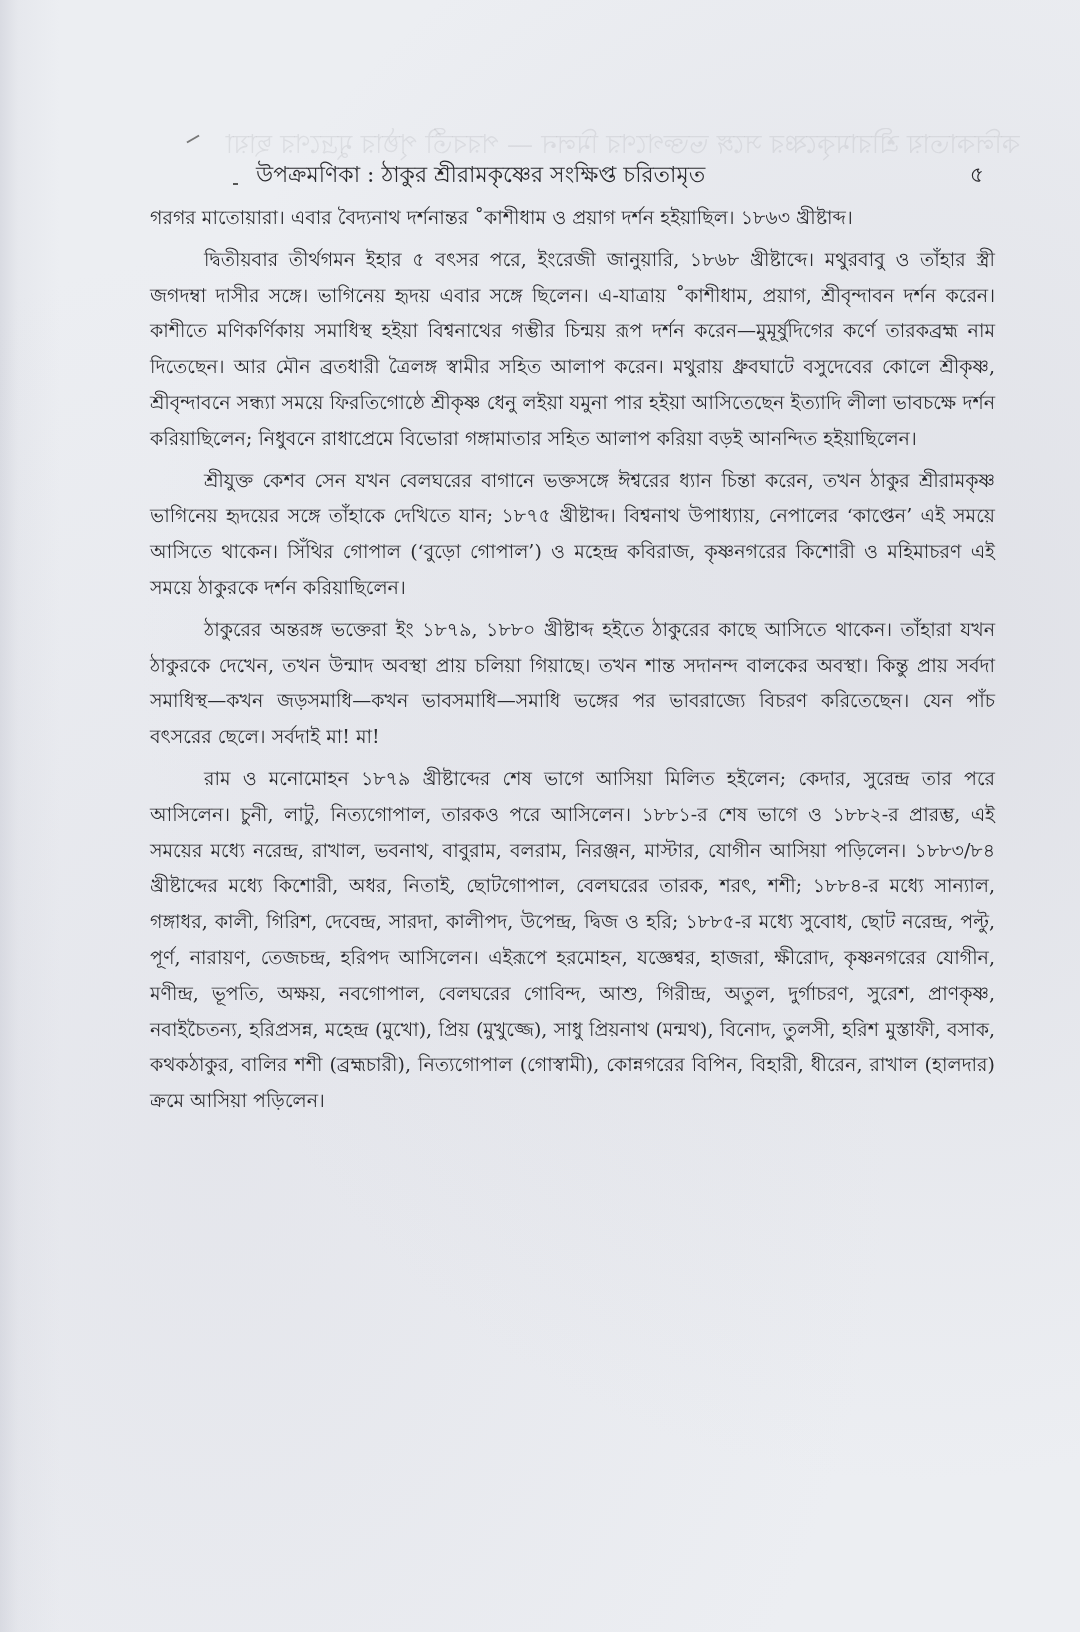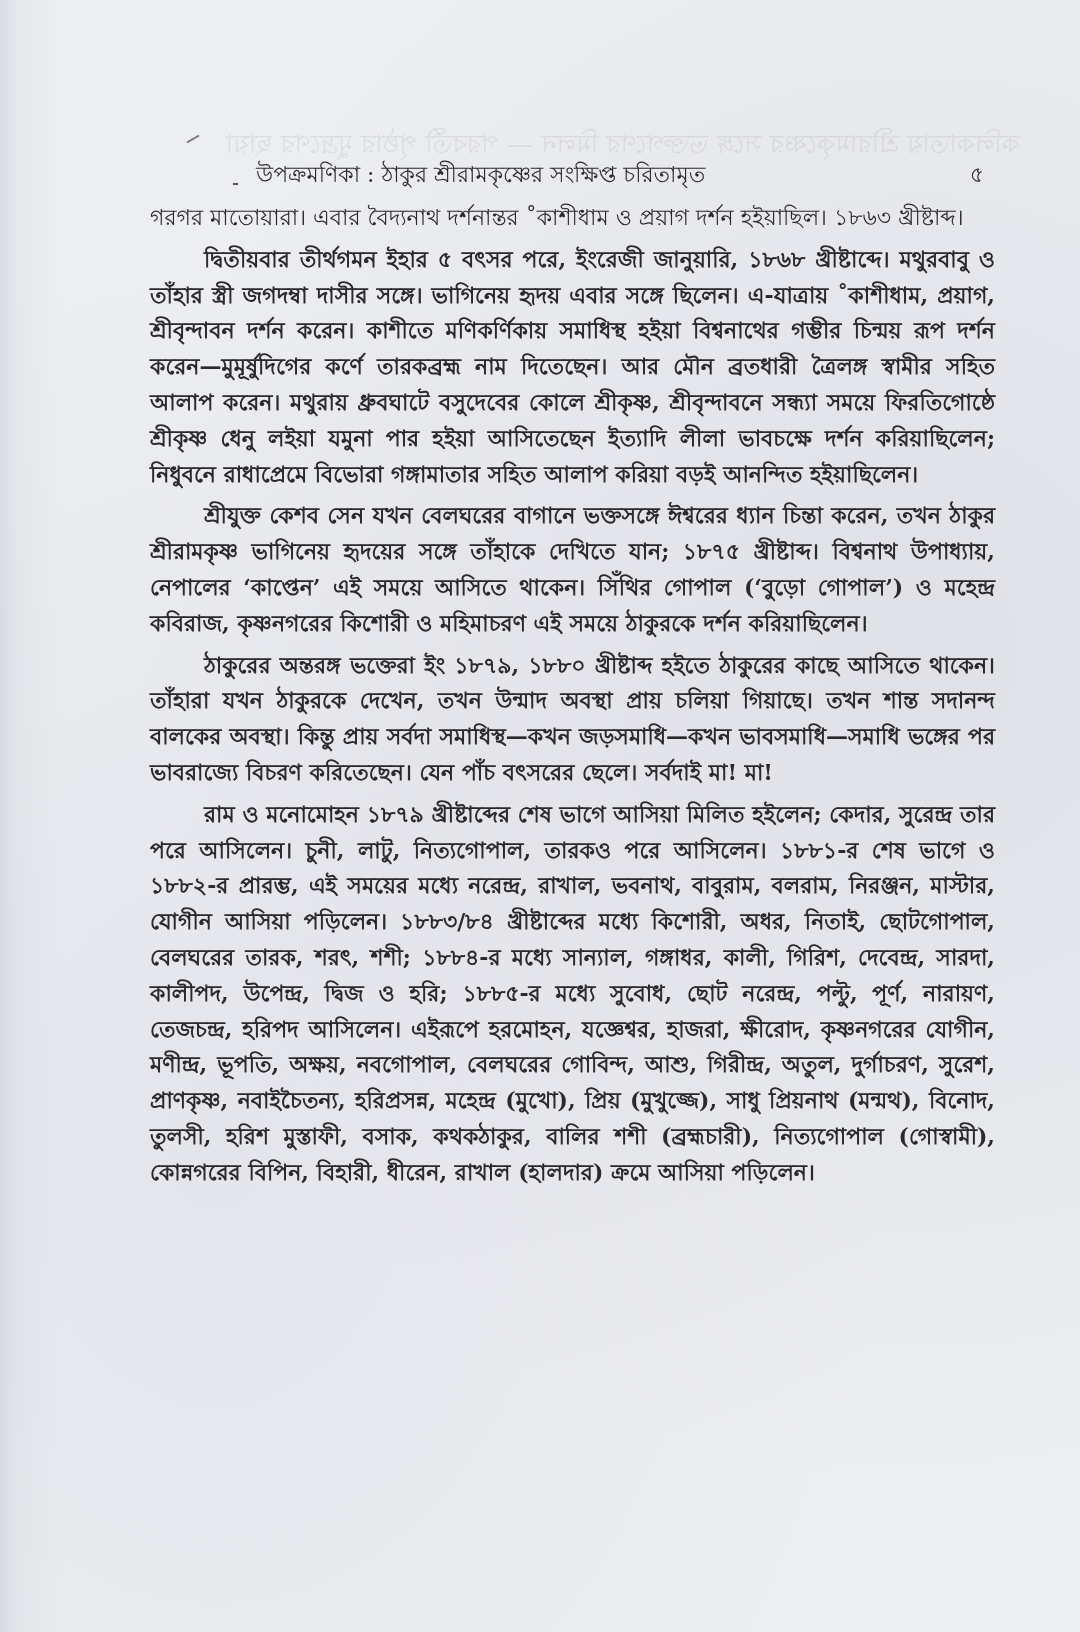--- a/index.html
+++ b/index.html
@@ -57,29 +57,29 @@
   .speck {
     position: absolute;
     width: 14px; height: 2px;
     background: #777;
     transform: rotate(-30deg);
   }
   .body {
     position: absolute;
     left: 150px; top: 200px;
     width: 845px;
-    font-size: 22px;
+    font-size: 19px;
     line-height: 35.8px;
     text-align: justify;
   }
   .para {
     margin: 0 0 6px 0;
     text-indent: 0;
   }
-  .para.indent { text-indent: 54px; font-weight: bold; }
+  .para.indent { text-indent: 54px; }
   .para.first { text-indent: 0; }
 </style>
 </head>
 <body>
 
 <div class="page">
 
   <div class="bleed">
     <div>কলিকাতায় শ্রীরামকৃষ্ণের সঙ্গে ভক্তগণের মিলন — পরবর্তী পৃষ্ঠার মুদ্রণের ছায়া</div>
   </div>

